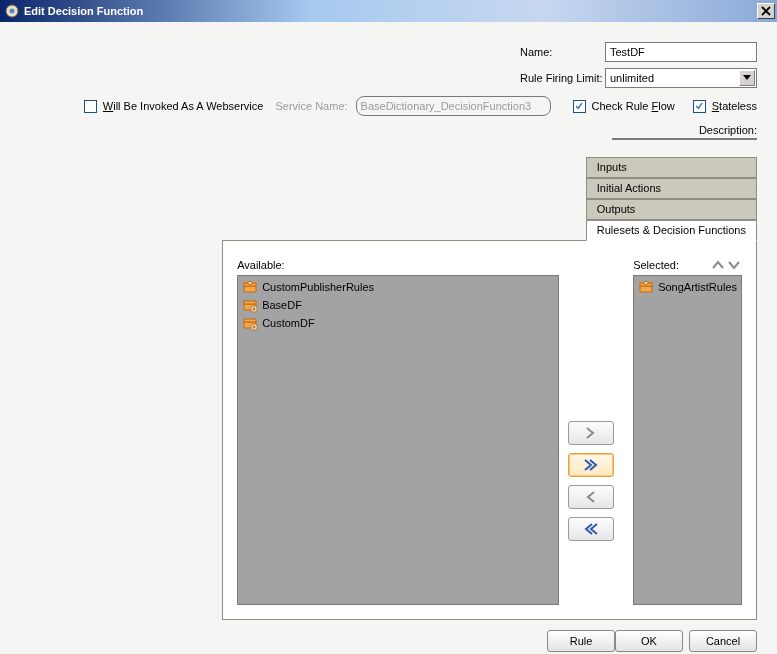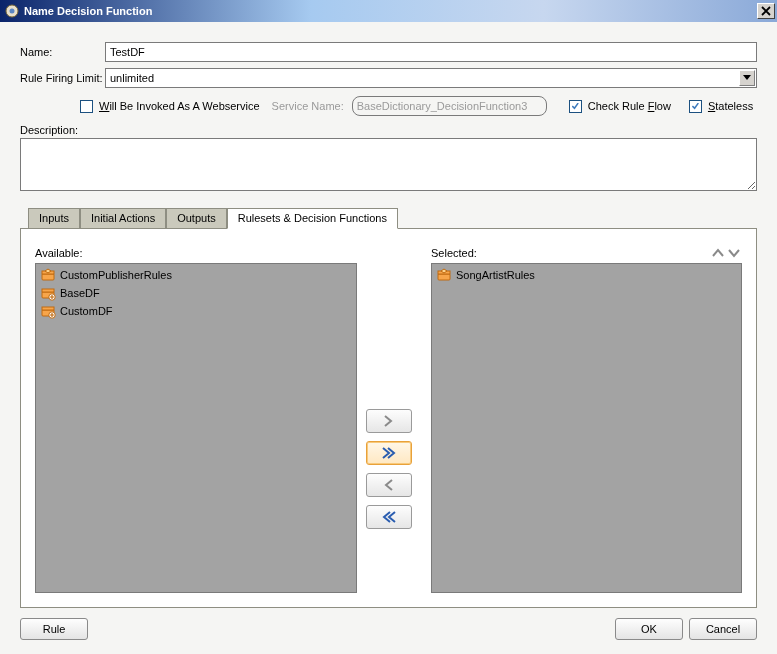--- a/index.html
+++ b/index.html
@@ -3,21 +3,21 @@
 <meta charset="utf-8">
 <style>
 * { box-sizing: border-box; margin: 0; padding: 0; font-family: Tahoma, Arial, sans-serif; font-size: 11px; }
 body { background: #fff; width: 777px; height: 654px; position: relative; }
 
 .titlebar { height: 22px; background: linear-gradient(to right, #0a246a, #a6caf0 40%, #c7d7ef 70%, #8aa9d8); display: flex; align-items: center; padding: 0 2px 0 4px; color: #fff; font-weight: bold; }
 .titlebar .icon { width: 16px; height: 16px; margin-right: 4px; }
 .titlebar .spacer { flex: 1; }
 .titlebar .close-btn { width: 18px; height: 16px; background: #d6d3ce; border: 1px solid #fff; border-right-color:#404040; border-bottom-color:#404040; display:flex; align-items:center; justify-content:center; cursor:pointer; }
 
-.content { position: absolute; top: 22px; left: 0; right: 0; bottom: 0; background: #f5f5f3; padding: 20px 20px 14px 20px; display: flex; flex-direction: column; }
+.content { position: absolute; top: 22px; left: 0; right: 0; bottom: 0; background: #f5f5f3; padding: 20px 20px 14px 20px; display: flex; flex-direction: column; align-items: flex-end; }
 
 .form-row { display: flex; align-items: center; margin-bottom: 6px; }
 .form-label { width: 85px; color: #000; }
 .form-row input[type="text"], .form-row select, .service-input {
   flex: 1; height: 20px; border: 1px solid #7a7a7a; background: #fff; padding: 0 4px; font-family: inherit; font-size: 11px;
 }
 .select-wrap { flex:1; position: relative; display:flex;border-radius:8px; }
 .select-arrow { position:absolute; right:2px; top:2px; width:16px; height:16px; background:#d6d3ce; border:1px solid #fff; border-right-color:#808080; border-bottom-color:#808080; display:flex; align-items:center; justify-content:center; pointer-events:none; }
 
 .options-row { display: flex; align-items: center; margin: 2px 0 8px 60px; gap: 6px; }
@@ -25,21 +25,21 @@
 .chk.checked::after { content:""; width:7px; height:7px; background: linear-gradient(#3d7bbd,#3d7bbd); clip-path: polygon(14% 44%, 0 60%, 40% 100%, 100% 16%, 84% 0, 38% 66%); }
 .chk-label { cursor:pointer; }
 .chk-label u { text-decoration: underline; }
 .service-label { color:#9a9a9a; margin-left: 6px; }
 .service-input { flex: 0 0 auto; width: 195px; color:#9a9a9a; margin-left: 2px; }
 .service-input[disabled] { background:#f5f5f3;border-radius:8px; }
 
 .desc-label { margin-bottom: 2px; }
 .desc-box { height: 56px; border: 1px solid #7a7a7a; background:#fff; margin-bottom: 16px; }
 
-.tabs { display:flex; border-bottom: none; margin-left: 8px; }
+.tabs { display:flex; border-bottom: none; margin-left: 8px; flex-direction: column; }
 .tab { padding: 3px 10px 4px 10px; border: 1px solid #8e8e82; background: #cac9bc; margin-right: 0; position:relative; top:1px; cursor:pointer; }
 .tab.active { background: #fff; border-bottom: 1px solid #fff; z-index:2; }
 .tab-body { border: 1px solid #8e8e82; background: #fff; flex: 1; padding: 16px 14px 14px 14px; display:flex; flex-direction:column; }
 
 .dual { display:flex; gap: 0; height: 100%; }
 .listcol { display:flex; flex-direction:column; }
 .listcol.left { width: 322px; }
 .listcol.right { flex:1; margin-left: 10px; }
 .list-header { display:flex; align-items:center; margin-bottom: 2px; height:16px; }
 .list-header .spacer { flex:1; }
@@ -61,21 +61,21 @@
 </head>
 <body>
 
 <div class="titlebar">
   <span class="icon">
     <svg width="16" height="16" viewBox="0 0 16 16">
         <circle cx="8" cy="8" r="6" fill="#e8e0cc" stroke="#7a6a3a"></circle>
         <circle cx="8" cy="8" r="2.5" fill="#5a86c4"></circle>
       </svg>
   </span>
-  <span>Name Decision Function</span>
+  <span>Edit Decision Function</span>
   <span class="spacer"></span>
   <span class="close-btn">
     <svg width="10" height="10" viewBox="0 0 10 10">
         <path d="M1 1 L9 9 M9 1 L1 9" stroke="#000" stroke-width="1.8"></path>
       </svg>
   </span>
 </div>
 
 <div class="content">
 

